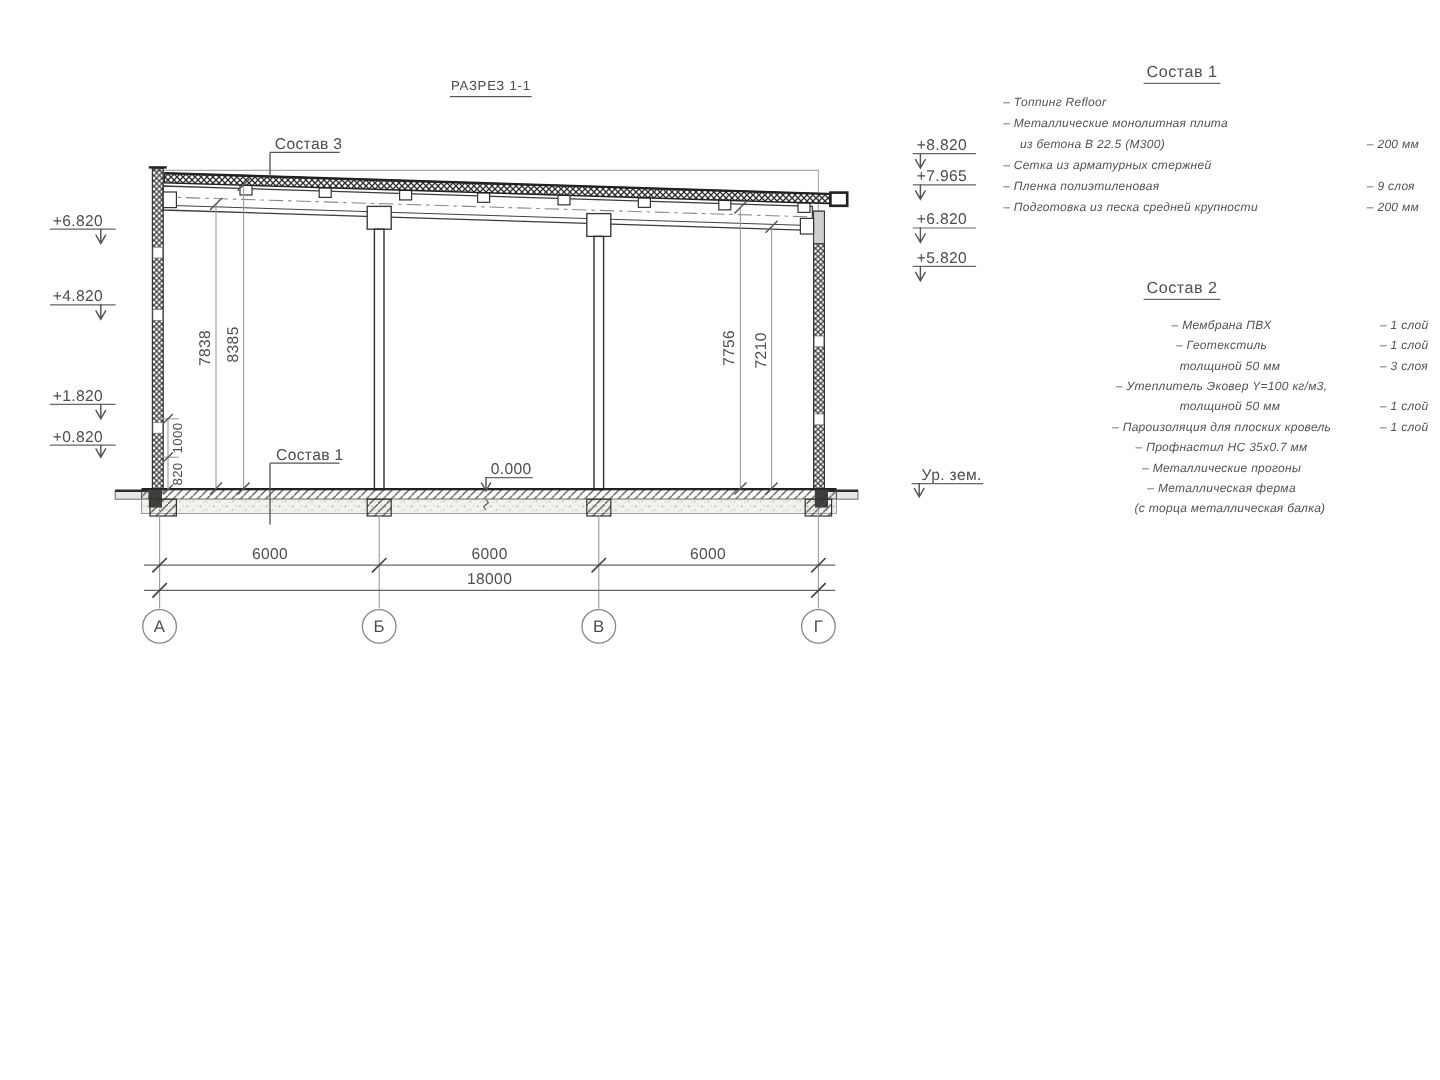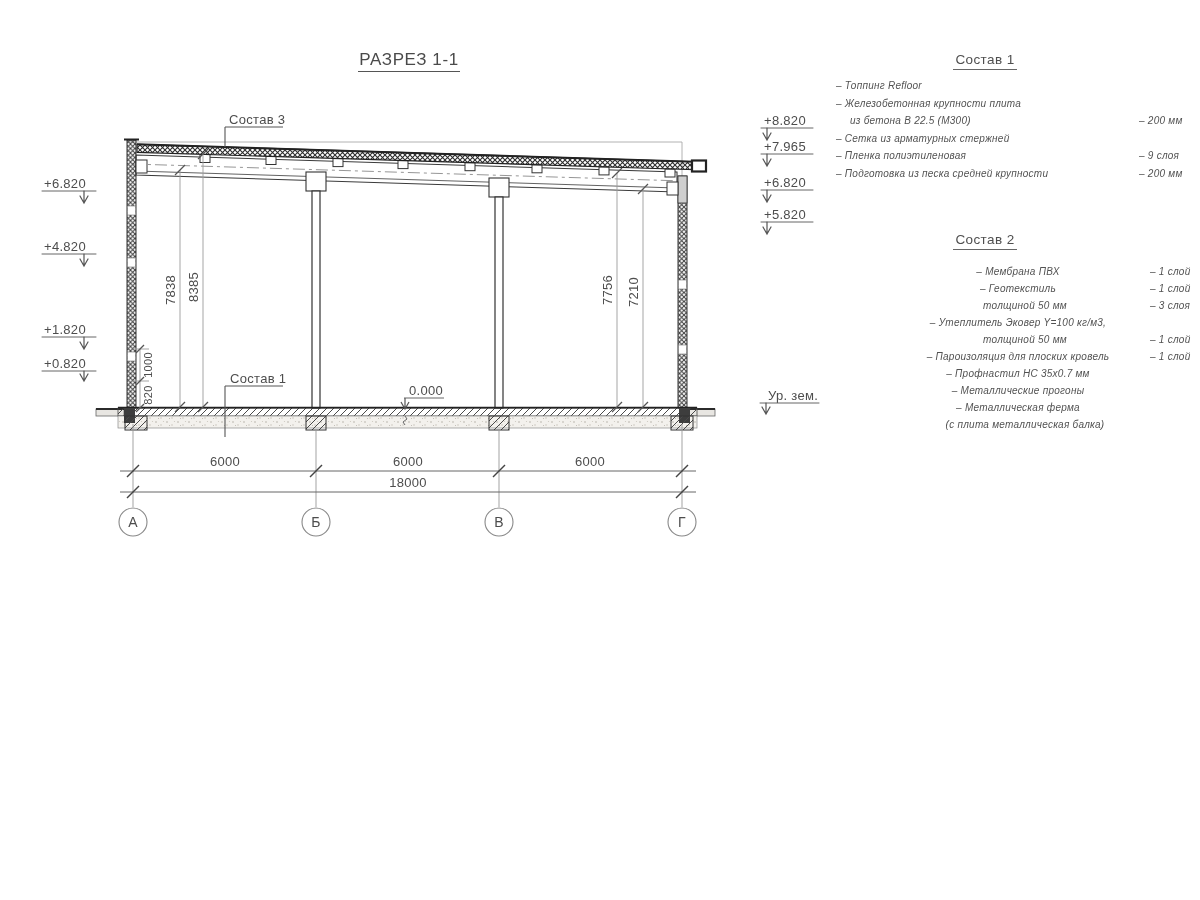--- a/index.html
+++ b/index.html
@@ -3,22 +3,22 @@
 <meta charset="utf-8">
 <style>
   html,body{margin:0;padding:0;background:#ffffff;}
   #canvas{position:relative;width:1200px;height:900px;background:#ffffff;overflow:hidden;
           font-family:"Liberation Sans", sans-serif;}
   #drawing-svg{position:absolute;left:0;top:0;}
   #drawing-svg text{font-family:"Liberation Sans", sans-serif;font-size:13px;fill:#4d4d4d;letter-spacing:0.3px;}
   #drawing-svg text.small{font-size:11px;}
   #drawing-svg text.axis{font-size:14px;}
 
-  #title{position:absolute;left:339px;top:50px;width:140px;text-align:center;
-         font-size:17px;color:#4a4a4a;letter-spacing:0.6px;white-space:nowrap;}
+  #title{position:absolute;left:339px;top:66px;width:140px;text-align:center;
+         font-size:11px;color:#4a4a4a;letter-spacing:0.6px;white-space:nowrap;}
   #title span{border-bottom:1.4px solid #555;padding:0 1px 2px;}
 
   .ltitle{position:absolute;width:200px;text-align:center;font-size:13.5px;color:#4f4f4f;
           letter-spacing:0.4px;}
   .ltitle span{border-bottom:1px solid #666;padding:0 2px 2px;}
   #sostav1-title{left:885px;top:52px;}
   #sostav2-title{left:885px;top:232px;}
 
   .list{position:absolute;font-size:10px;color:#525252;letter-spacing:0.25px;white-space:nowrap;font-style:italic;}
   #list1{left:836px;top:77px;width:364px;}
@@ -269,36 +269,36 @@
       <line x1="225" y1="386" x2="283" y2="386" stroke="#555" stroke-width="1"></line>
       <line x1="225" y1="386" x2="225" y2="437" stroke="#555" stroke-width="1.1"></line>
     </g>
   </svg>
 
   <div class="ltitle" id="sostav1-title">
     <span>Состав 1</span>
   </div>
   <div class="list" id="list1">
     <div class="row"><span>– Топпинг Refloor</span><span class="val"></span></div>
-    <div class="row"><span>– Железобетонная  крупности плита</span><span class="val"></span></div>
+    <div class="row"><span>– Металлические  монолитная плита</span><span class="val"></span></div>
     <div class="row ind"><span>из бетона В 22.5 (М300)</span><span class="val">– 200 мм</span></div>
     <div class="row"><span>– Сетка из арматурных стержней</span><span class="val"></span></div>
     <div class="row"><span>– Пленка полиэтиленовая</span><span class="val">–  9 слоя</span></div>
     <div class="row"><span>– Подготовка из песка средней крупности</span><span class="val">– 200 мм</span></div>
   </div>
 
   <div class="ltitle" id="sostav2-title">
     <span>Состав 2</span>
   </div>
   <div class="list" id="list2">
     <div class="row"><span>– Мембрана ПВХ</span><span class="val">– 1 слой</span></div>
     <div class="row"><span>– Геотекстиль</span><span class="val">– 1 слой</span></div>
     <div class="row ind"><span>толщиной 50 мм</span><span class="val">– 3 слоя</span></div>
     <div class="row"><span>– Утеплитель Эковер Y=100 кг/м3,</span><span class="val"></span></div>
     <div class="row ind"><span>толщиной 50 мм</span><span class="val">– 1 слой</span></div>
     <div class="row"><span>– Пароизоляция для плоских кровель</span><span class="val">– 1 слой</span></div>
     <div class="row"><span>– Профнастил НС 35х0.7 мм</span><span class="val"></span></div>
     <div class="row"><span>– Металлические прогоны</span><span class="val"></span></div>
     <div class="row"><span>– Металлическая ферма</span><span class="val"></span></div>
-    <div class="row ind"><span>(с плита металлическая балка)</span><span class="val"></span></div>
+    <div class="row ind"><span>(с торца металлическая балка)</span><span class="val"></span></div>
   </div>
 
 </div>
 
 </body></html>

